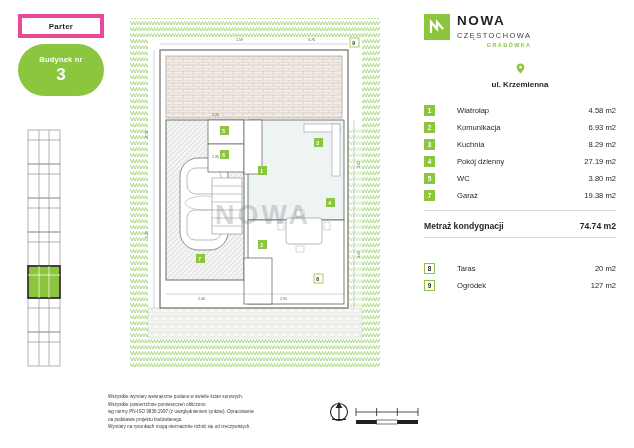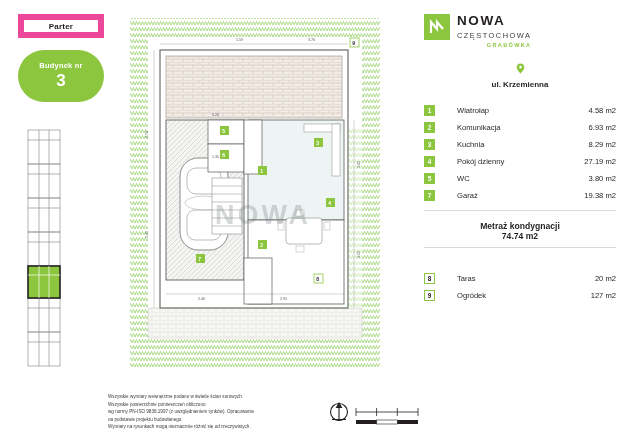--- a/index.html
+++ b/index.html
@@ -19,32 +19,32 @@
   
   .left-col {
     position: absolute;
     left: 18px;
     top: 14px;
     width: 86px;
   }
   .badge-parter {
     width: 86px;
     height: 24px;
-    border: 6px solid #ec4899;
+    border: 4px solid #ec4899;
     display: flex;
     align-items: center;
     justify-content: center;
     font-size: 8px;
     font-weight: bold;
     letter-spacing: .2px;
     color: #231f20;
     box-sizing: border-box;
   }
   .badge-building {
-    margin-top: 12px;
+    margin-top: 6px;
     width: 86px;
     height: 52px;
     background: #8cc63f;
     color: #ffffff;
     display: flex;
     flex-direction: column;
     align-items: center;
     justify-content: center;
     box-sizing: border-box;
     border-radius: 26px;
@@ -190,21 +190,20 @@
     background: #d8dad8;
     margin: 6px 0 0 0;
   }
   .total-row {
     display: flex;
     align-items: center;
     justify-content: space-between;
     margin-top: 10px;
     font-size: 8.6px;
     font-weight: bold;
-    flex-direction: column;
   }
   .extras { margin-top: 22px; }
 
   
   .footer-notes {
     position: absolute;
     left: 108px;
     top: 393px;
     width: 210px;
     font-size: 4.6px;

